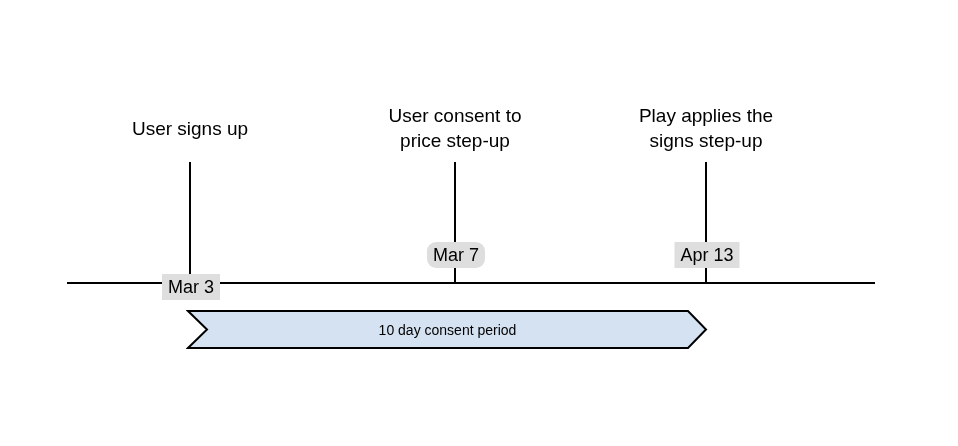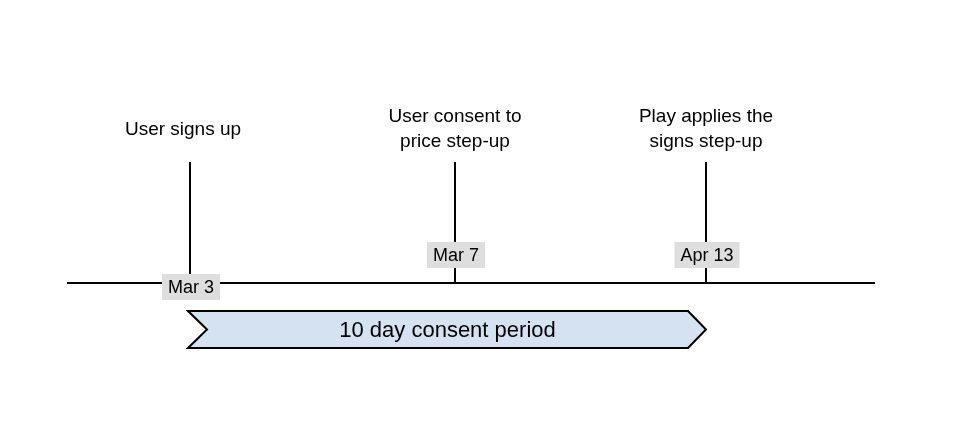--- a/index.html
+++ b/index.html
@@ -23,21 +23,21 @@
     width: 240px;
     display: flex;
     align-items: center;
     justify-content: center;
     text-align: center;
     font-size: 19px;
     line-height: 25px;
     white-space: pre-line;
     color: var(--text, #000000);
   }
-  .ev1 { left: 63px;  }
+  .ev1 { left: 70px;  }
   .ev2 { left: 335px; }
   .ev3 { left: 586px; }
 
   .tick-line {
     position: absolute;
     top: 162px;
     height: 121px;
     width: 2px;
     background: var(--line, #000000);
     z-index: 1;
@@ -62,21 +62,21 @@
     transform: translateX(-50%);
     background: var(--badge_bg, #dedede);
     font-size: 18px;
     line-height: 24px;
     padding: 1px 6px;
     z-index: 2;
     white-space: nowrap;
     color: var(--text, #000000);
   }
   .d1 { left: 191px; margin-top: 32px; }
-  .d2 { left: 456px; }
+  .d2 { left: 456px; border-radius: 9px; }
   .d3 { left: 707px; }
 
   .banner-svg {
     position: absolute;
     left: 186px;
     top: 309px;
     width: 524px;
     height: 42px;
     z-index: 1;
   }
@@ -88,21 +88,21 @@
   }
   .banner-label {
     position: absolute;
     left: 207px;
     top: 309px;
     width: 481px;
     height: 41px;
     display: flex;
     align-items: center;
     justify-content: center;
-    font-size: 22px;
+    font-size: 14px;
     z-index: 2;
     color: var(--text, #000000);
   }
 </style>
 </head>
 <body>
 
 <div class="canvas">
 
   <div class="event-label ev1">User signs up</div>

